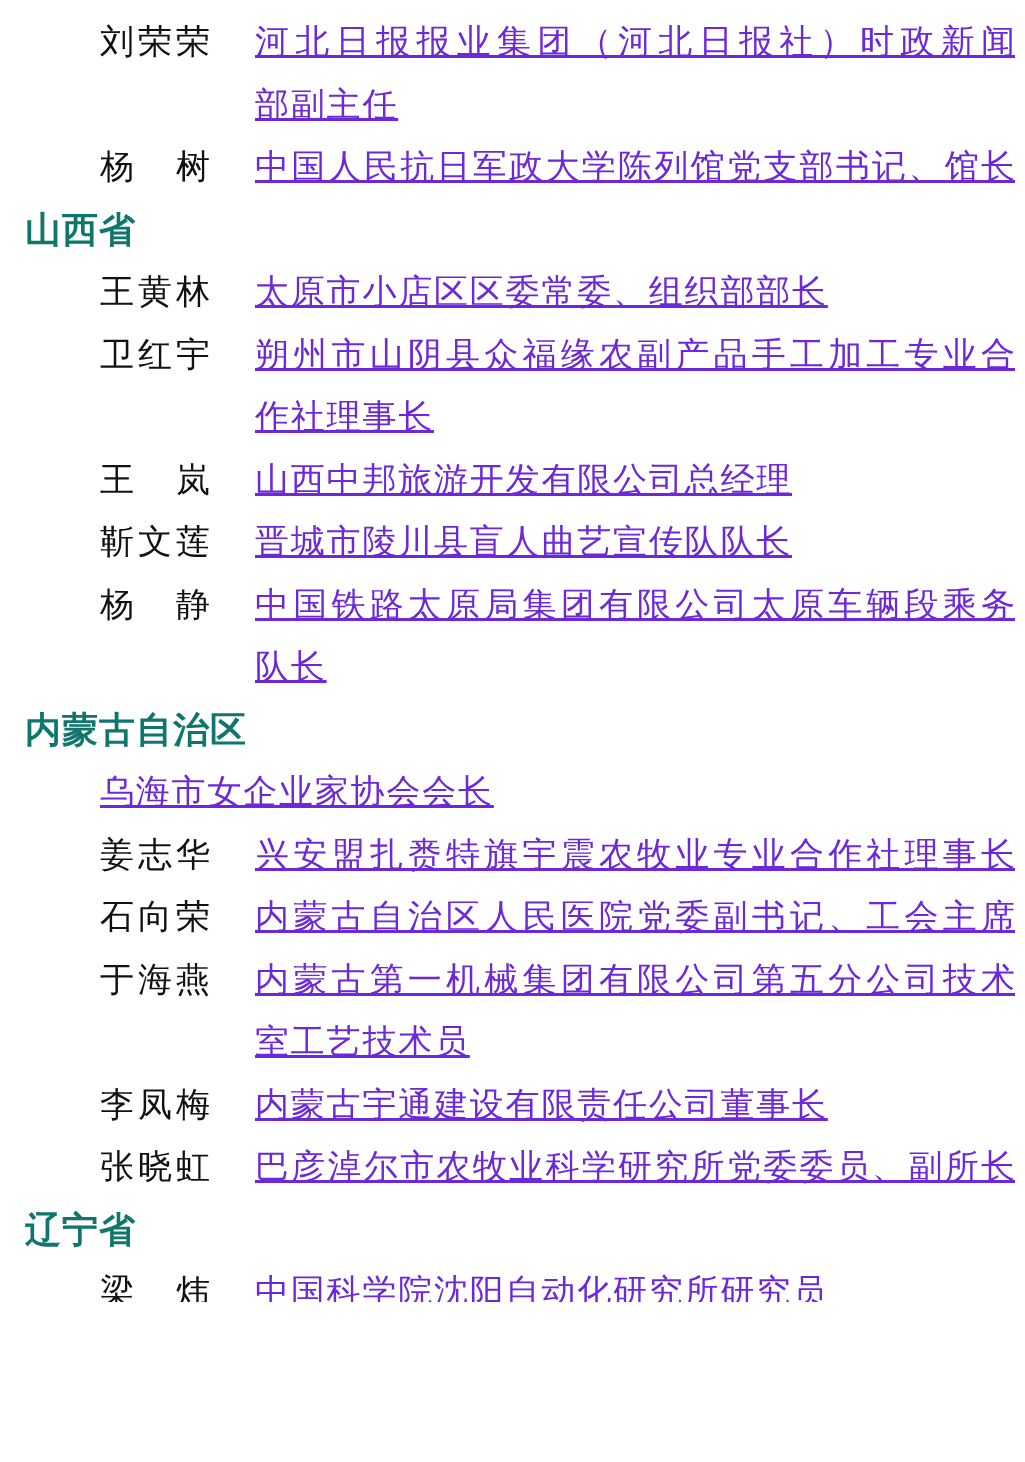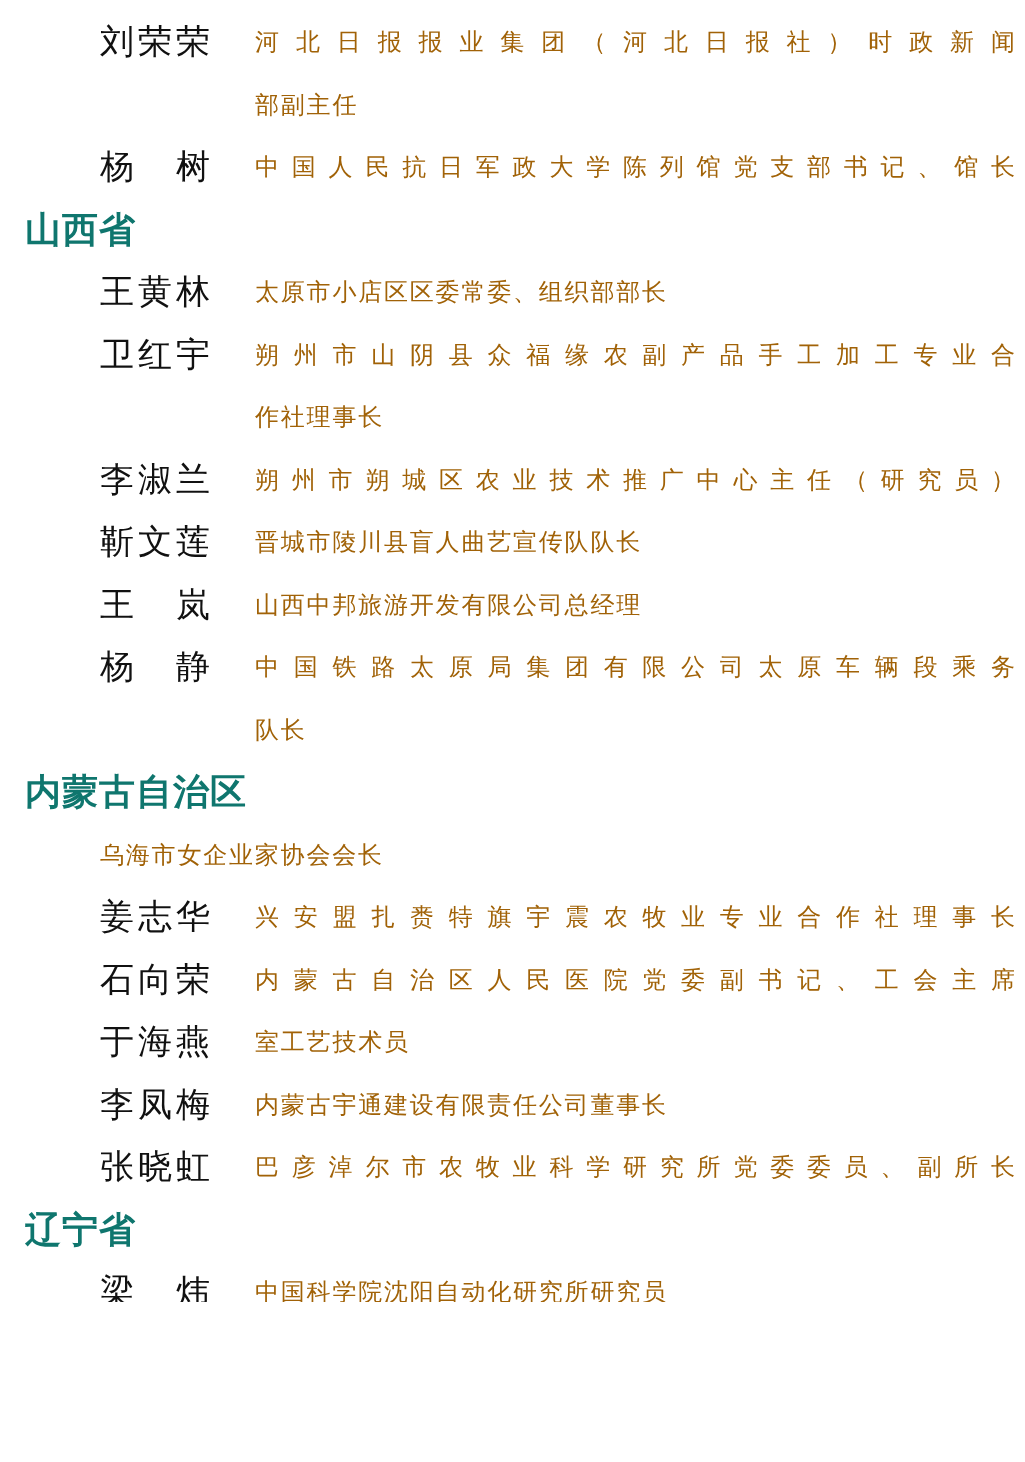--- a/index.html
+++ b/index.html
@@ -47,24 +47,25 @@
     text-align: justify;
     text-align-last: justify;
     color: #111111;
   }
 
   .position { flex: none; width: 760px; }
 
   .pos-line {
     height: 62.5px;
     line-height: 62.5px;
-    font-size: 24px;
+    font-size: 34px;
     letter-spacing: 1.8px;
-    color: #a16207;
+    color: #6d28d9;
     white-space: nowrap;
+    text-decoration: underline;
   }
 
   .pos-line.flush {
     letter-spacing: 0;
     white-space: normal;
     text-align: justify;
     text-align-last: justify;
   }
 </style>
 </head>
@@ -100,35 +101,29 @@
             </span>
   </div>
           <div class="entry">
     <span class="name">卫红宇</span>
     <span class="position">
               <div class="pos-line flush">朔州市山阴县众福缘农副产品手工加工专业合</div>
               <div class="pos-line">作社理事长</div>
             </span>
   </div>
           <div class="entry">
-    <span class="name">李淑兰</span>
+    <span class="name">王岚</span>
     <span class="position">
-              <div class="pos-line flush">朔州市朔城区农业技术推广中心主任（研究员）</div>
+              <div class="pos-line">山西中邦旅游开发有限公司总经理</div>
             </span>
   </div>
           <div class="entry">
     <span class="name">靳文莲</span>
     <span class="position">
               <div class="pos-line">晋城市陵川县盲人曲艺宣传队队长</div>
-            </span>
-  </div>
-          <div class="entry">
-    <span class="name">王岚</span>
-    <span class="position">
-              <div class="pos-line">山西中邦旅游开发有限公司总经理</div>
             </span>
   </div>
           <div class="entry">
     <span class="name">杨静</span>
     <span class="position">
               <div class="pos-line flush">中国铁路太原局集团有限公司太原车辆段乘务</div>
               <div class="pos-line">队长</div>
             </span>
   </div>
         </div>
@@ -149,20 +144,21 @@
   </div>
           <div class="entry">
     <span class="name">石向荣</span>
     <span class="position">
               <div class="pos-line flush">内蒙古自治区人民医院党委副书记、工会主席</div>
             </span>
   </div>
           <div class="entry">
     <span class="name">于海燕</span>
     <span class="position">
+              <div class="pos-line flush">内蒙古第一机械集团有限公司第五分公司技术</div>
               <div class="pos-line">室工艺技术员</div>
             </span>
   </div>
           <div class="entry">
     <span class="name">李凤梅</span>
     <span class="position">
               <div class="pos-line">内蒙古宇通建设有限责任公司董事长</div>
             </span>
   </div>
           <div class="entry">

